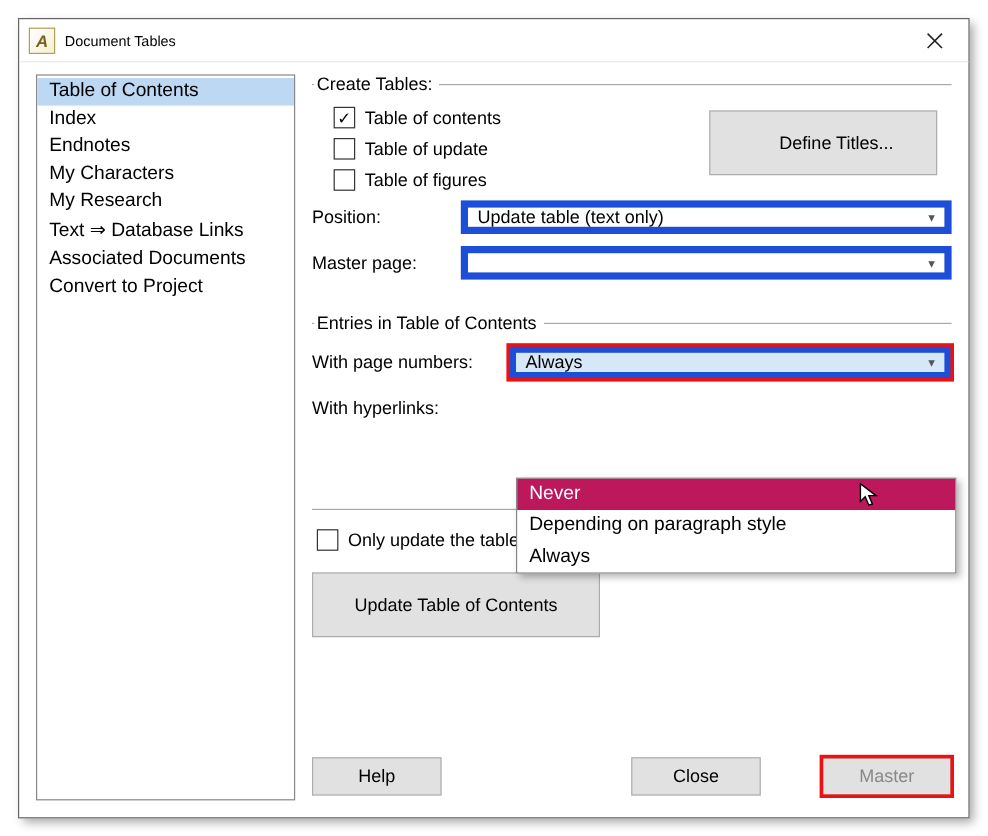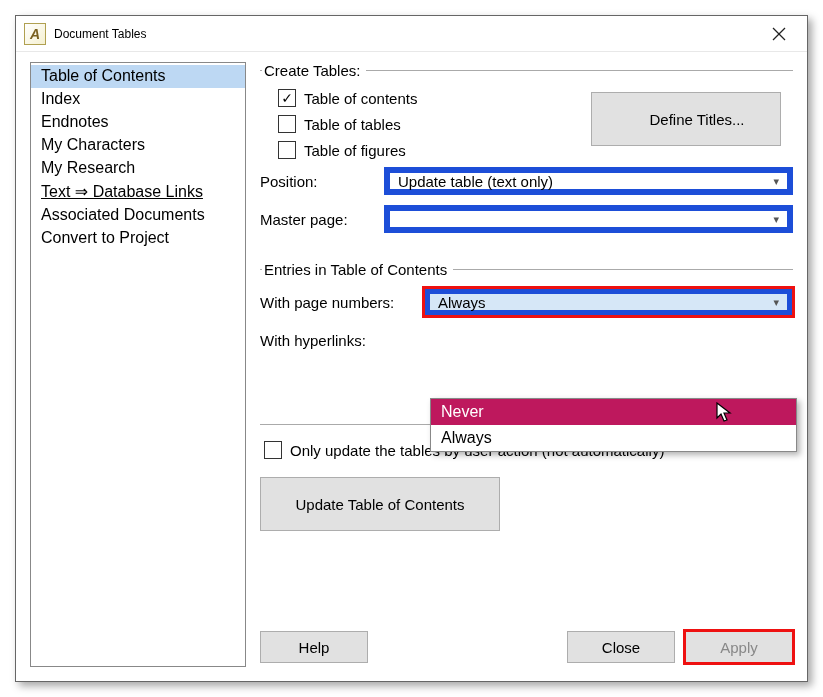--- a/index.html
+++ b/index.html
@@ -184,25 +184,26 @@
   width: 240px;
   height: 54px;
 }
 .footer {
   position: absolute;
   bottom: 4px;
   left: 0;
   right: 0;
   display: flex;
   align-items: center;
+  gap: 41px;
 }
 .footer .btn { width: 108px; height: 32px; padding:0; }
 .footer-spacer { flex:1; }
 .apply-btn { outline: 3px solid #e11; outline-offset:-1px; margin-left:10px; }
-.arrow-glyph { font-family: "Segoe UI Symbol", sans-serif; text-decoration: underline; }
+.arrow-glyph { font-family: "Segoe UI Symbol", sans-serif; }
 </style>
 </head>
 <body>
 
 <div class="window">
   <div class="titlebar">
     <div class="title-icon">A</div>
     <div class="title-text">Document Tables</div>
     <div class="close-btn">
       <svg viewBox="0 0 14 14">
@@ -228,21 +229,21 @@
 
       <fieldset>
         <legend>Create Tables:</legend>
 
         <div class="row">
           <div class="checkbox">✓</div>
           <span class="cb-label">Table of contents</span>
         </div>
         <div class="row">
           <div class="checkbox"></div>
-          <span class="cb-label">Table of tables</span>
+          <span class="cb-label">Table of update</span>
         </div>
         <div class="row">
           <div class="checkbox"></div>
           <span class="cb-label">Table of figures</span>
         </div>
 
         <button class="btn define-btn">Define Titles...</button>
 
         <div class="form-row">
           <div class="form-label">Position:</div>
@@ -272,20 +273,21 @@
         <div class="form-row">
           <div class="form-label wide">With hyperlinks:</div>
           <div class="select" style="visibility:hidden">
             <span></span>
           </div>
         </div>
       </fieldset>
 
       <div class="dropdown">
         <div class="dropdown-item hover">Never</div>
+        <div class="dropdown-item">Depending on paragraph style</div>
         <div class="dropdown-item">Always</div>
       </div>
 
       <div class="cursor">
         <svg width="18" height="22" viewBox="0 0 18 22">
             <path d="M1 1 L1 16 L5 12 L8 19 L11 18 L8 11 L14 11 Z" fill="#fff" stroke="#000" stroke-width="1.2"></path>
           </svg>
       </div>
 
       <hr class="divider" style="margin-top:60px">
@@ -294,18 +296,18 @@
         <div class="checkbox" style="margin-left:4px"></div>
         <span class="cb-label">Only update the tables by user action (not automatically)</span>
       </div>
 
       <button class="btn update-btn">Update Table of Contents</button>
 
       <div class="footer">
         <button class="btn">Help</button>
         <div class="footer-spacer"></div>
         <button class="btn">Close</button>
-        <button class="btn disabled apply-btn">Apply</button>
+        <button class="btn disabled apply-btn">Master</button>
       </div>
 
     </div>
   </div>
 </div>
 
 </body></html>

